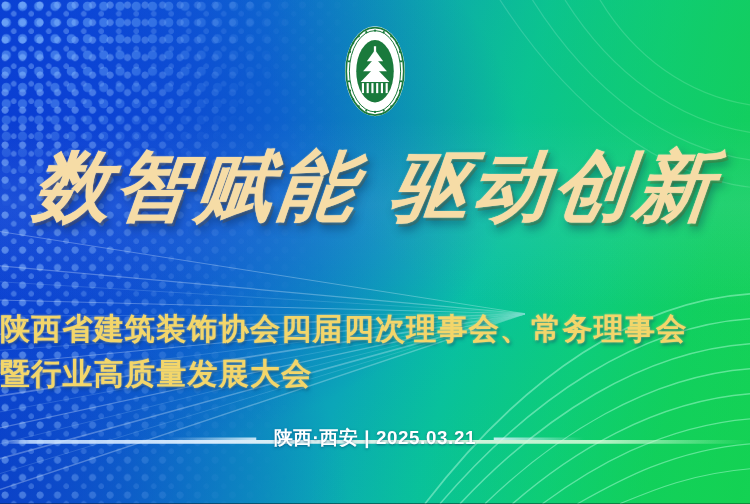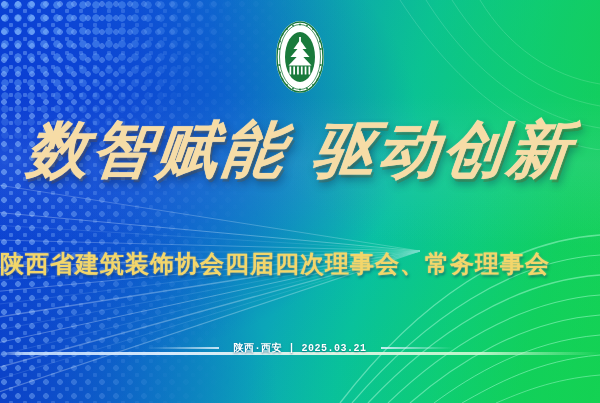--- a/index.html
+++ b/index.html
@@ -141,22 +141,22 @@
     display:flex;align-items:center;justify-content:center;gap:14px;
   }
   .frule{
     width:72px;height:2px;
     background:linear-gradient(90deg, rgba(230,245,255,0), rgba(230,245,255,.85));
   }
   .frule.right{
     background:linear-gradient(90deg, rgba(230,245,255,.85), rgba(230,245,255,0));
   }
   .fdate{
-    font-family:Liberation Mono, monospace;
-    font-size:10px;font-weight:700;color:#ffffff;
+    font-family:Liberation Sans, sans-serif;
+    font-size:15px;font-weight:700;color:#ffffff;
     letter-spacing:.5px;white-space:nowrap;
     text-shadow:0 1px 2px rgba(0,50,90,.55);
   }
 
   
   .sheen{
     position:absolute;left:0;right:0;top:96px;height:150px;
     background:linear-gradient(180deg, rgba(255,255,255,0) 0%, rgba(190,230,255,.10) 45%, rgba(255,255,255,0) 100%);
     pointer-events:none;
   }
@@ -275,20 +275,21 @@
       </g>
     </svg>
   </div>
 
   <div class="headline">
     <span>数智赋能</span><span class="gap"></span><span>驱动创新</span>
   </div>
 
   <div class="subwrap">
     <div class="subline">陕西省建筑装饰协会四届四次理事会、常务理事会</div>
+    <div class="subline">暨行业高质量发展大会</div>
   </div>
 
   <div class="hline"></div>
 
   <div class="footer">
     <span class="frule"></span>
     <span class="fdate">陕西·西安 | 2025.03.21</span>
     <span class="frule right"></span>
   </div>
 

